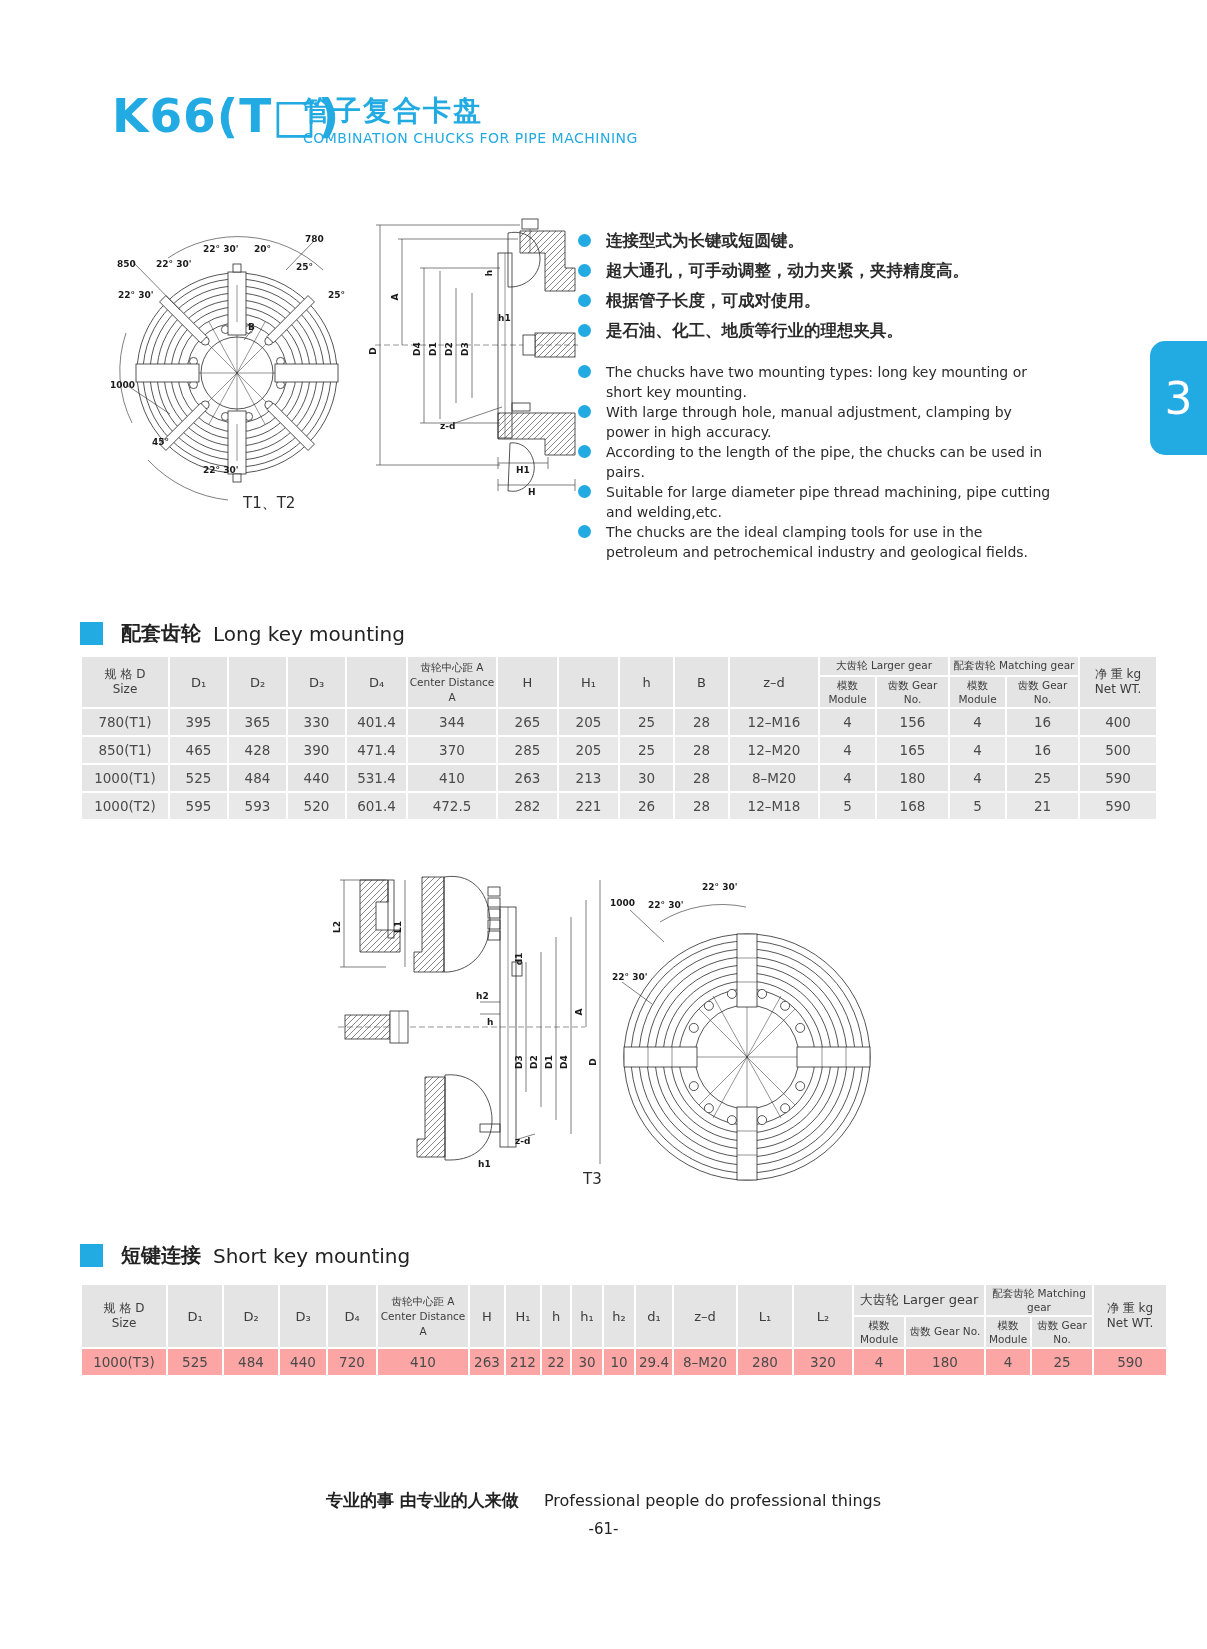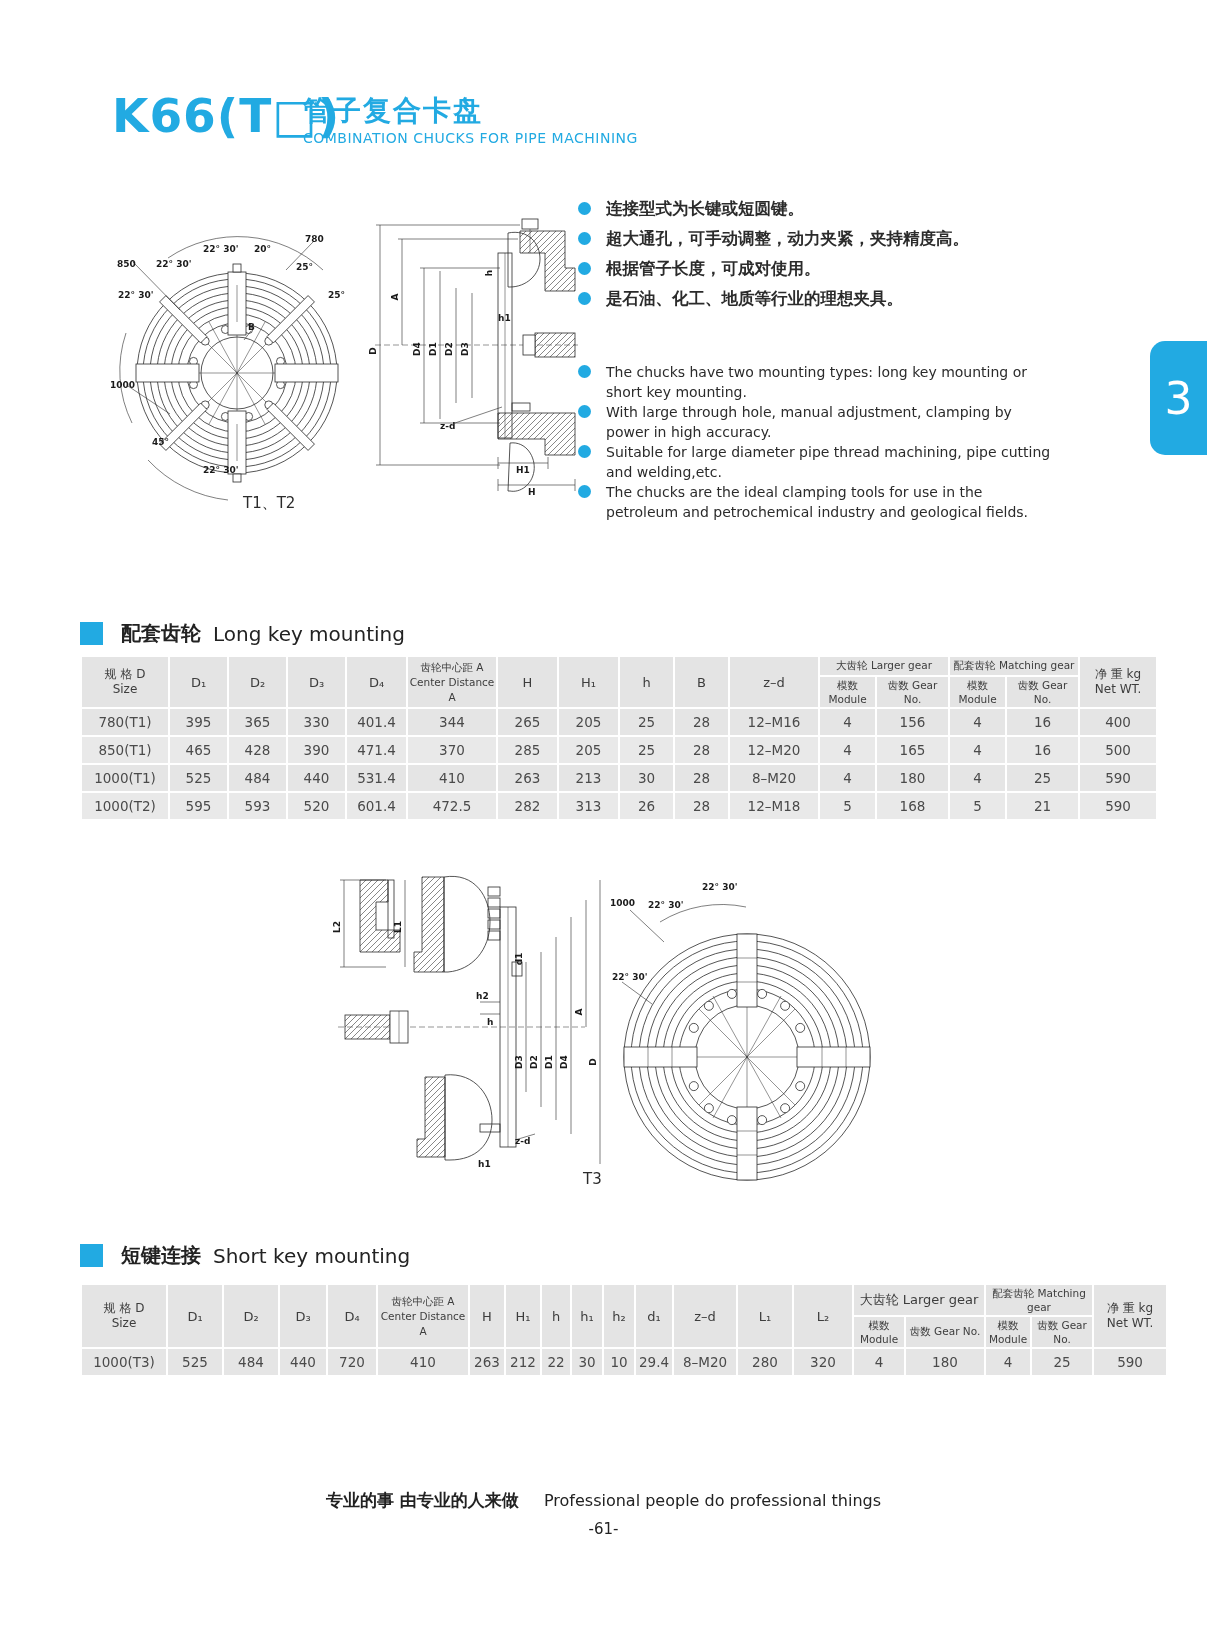--- a/index.html
+++ b/index.html
@@ -18,21 +18,21 @@
   
   .side-tab { position:absolute; left:1150px; top:341px; width:57px; height:114px;
               background:var(--accent,#22aae2); border-radius:15px 0 0 15px;
               display:flex; align-items:center; justify-content:center;
               color:#fff; font-size:44px; }
   
   .features { position:absolute; left:578px; width:480px; list-style:none; margin:0; padding:0; }
   .features li { position:relative; padding-left:28px; }
   .features .dot { position:absolute; left:0; top:4px; width:13px; height:13px;
                    border-radius:50%; background:var(--accent,#22aae2); }
-  .features-zh { top:198px; }
+  .features-zh { top:230px; }
   .features-zh li { font-size:16.5px; font-weight:bold; color:#2b2b2b; margin-bottom:8px; }
   .features-en { top:362px; }
   .features-en li { font-size:14px; line-height:20px; color:#2b2b2b; margin-bottom:0; }
   .features-en .dot { top:3px; }
   
   svg { position:absolute; overflow:visible; }
   svg text { font-family:"DejaVu Sans","Liberation Sans",sans-serif; font-weight:bold;
              font-size:9px; fill:#1a1a1a; }
   .caption { position:absolute; font-size:15px; color:#2b2b2b; }
   
@@ -44,21 +44,21 @@
   table.spec { position:absolute; border-collapse:separate; border-spacing:2px;
                table-layout:fixed; }
   table.spec th { background:#e4e4e4; font-weight:normal; color:#3d3d3d;
                   font-size:13px; text-align:center; padding:2px 1px; }
   table.spec th.two { white-space:pre-line; font-size:12px; line-height:15px; }
   table.spec th.small { font-size:10.5px; }
   table.spec td { font-size:13.5px; color:#4a4a4a; text-align:center;
                   height:26px; padding:0 1px; }
   table.spec tr.rA td { background:#e5e5e5; }
   table.spec tr.rB td { background:#e9e9e9; }
-  table.spec tr.rC td { background:#e5e5e5; }
+  table.spec tr.rC td { background:#fca5a5; }
   #table-long  { left:80px; top:655px; width:1047px; }
   #table-short { left:80px; top:1283px; width:1047px; }
   
   .footer { position:absolute; left:0; top:1489px; width:1207px; text-align:center; }
   .footer .zh { font-size:17px; font-weight:bold; color:#222; margin-right:20px; }
   .footer .en { font-size:16px; color:#222; }
   .page-num { position:absolute; left:0; top:1520px; width:1207px; text-align:center;
               font-size:15px; color:#222; }
 </style>
 </head>
@@ -217,20 +217,21 @@
 
   <ul class="features features-zh">
     <li><span class="dot"></span><span>连接型式为长键或短圆键。</span></li>
     <li><span class="dot"></span><span>超大通孔，可手动调整，动力夹紧，夹持精度高。</span></li>
     <li><span class="dot"></span><span>根据管子长度，可成对使用。</span></li>
     <li><span class="dot"></span><span>是石油、化工、地质等行业的理想夹具。</span></li>
   </ul>
   <ul class="features features-en">
     <li><span class="dot"></span><span>The chucks have two mounting types: long key mounting or short key mounting.</span></li>
     <li><span class="dot"></span><span>With large through hole, manual adjustment, clamping by power in high accuracy.</span></li>
+    <li><span class="dot"></span><span>According to the length of the pipe, the chucks can be used in pairs.</span></li>
     <li><span class="dot"></span><span>Suitable for large diameter pipe thread machining, pipe cutting and  welding,etc.</span></li>
     <li><span class="dot"></span><span>The chucks are the ideal clamping tools for use in the petroleum and petrochemical industry and geological fields.</span></li>
   </ul>
 
   <div class="sec" style="left:80px; top:620px;">
     <span class="sq"></span>
     <span class="zh">配套齿轮</span>
     <span class="en">Long key mounting</span>
   </div>
 
@@ -336,21 +337,21 @@
           <td>590</td>
       </tr>
       <tr class="rB">
         <td>1000(T2)</td>
           <td>595</td>
           <td>593</td>
           <td>520</td>
           <td>601.4</td>
           <td>472.5</td>
           <td>282</td>
-          <td>313</td>
+          <td>221</td>
           <td>26</td>
           <td>28</td>
           <td>12–M18</td>
           <td>5</td>
           <td>168</td>
           <td>5</td>
           <td>21</td>
           <td>590</td>
       </tr>
     </tbody>

